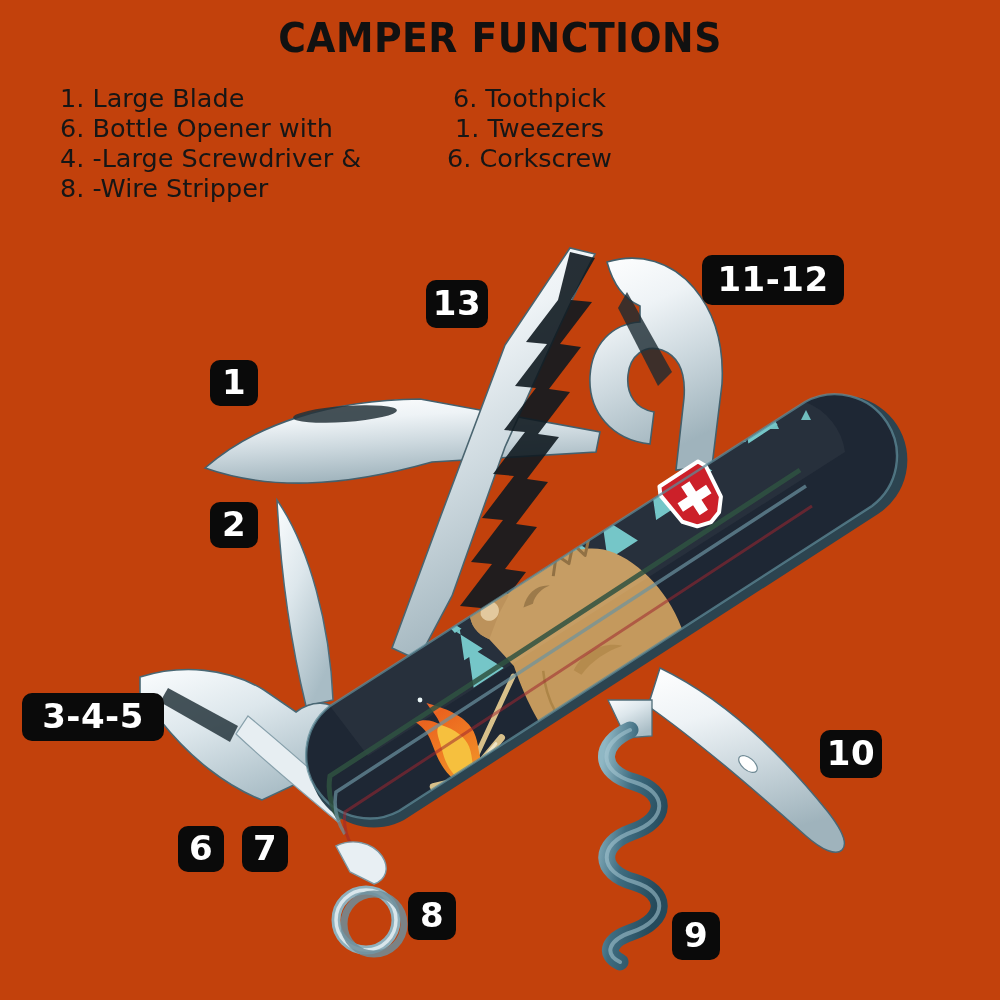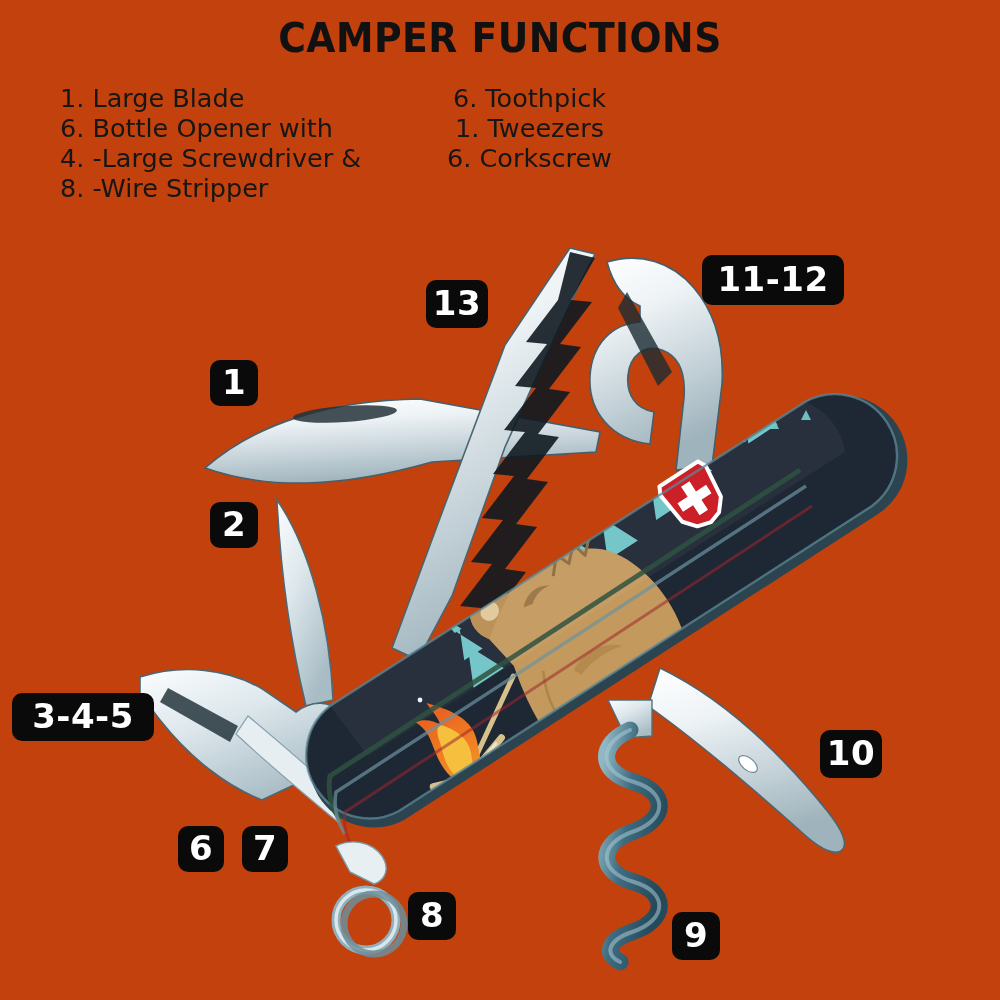--- a/index.html
+++ b/index.html
@@ -309,21 +309,21 @@
         <circle cx="366" cy="920" r="30" fill="none" stroke="#8fb0bc" stroke-width="9"></circle>
         <circle cx="366" cy="920" r="30" fill="none" stroke="#d9e6eb" stroke-width="3.5"></circle>
         <circle cx="374" cy="924" r="30" fill="none" stroke="#6e8e9b" stroke-width="7" opacity="0.85"></circle>
       </g>
     </svg>
 
     <div class="badge" style="left:210px; top:360px; width:48px; height:46px;">1</div>
 
     <div class="badge" style="left:210px; top:502px; width:48px; height:46px;">2</div>
 
-    <div class="badge" style="left:12px; top:693px; width:142px; height:48px;">3-4-5</div>
+    <div class="badge" style="left:22px; top:693px; width:142px; height:48px;">3-4-5</div>
 
     <div class="badge" style="left:178px; top:826px; width:46px; height:46px;">6</div>
 
     <div class="badge" style="left:242px; top:826px; width:46px; height:46px;">7</div>
 
     <div class="badge" style="left:408px; top:892px; width:48px; height:48px;">8</div>
 
     <div class="badge" style="left:672px; top:912px; width:48px; height:48px;">9</div>
 
     <div class="badge" style="left:820px; top:730px; width:62px; height:48px;">10</div>

